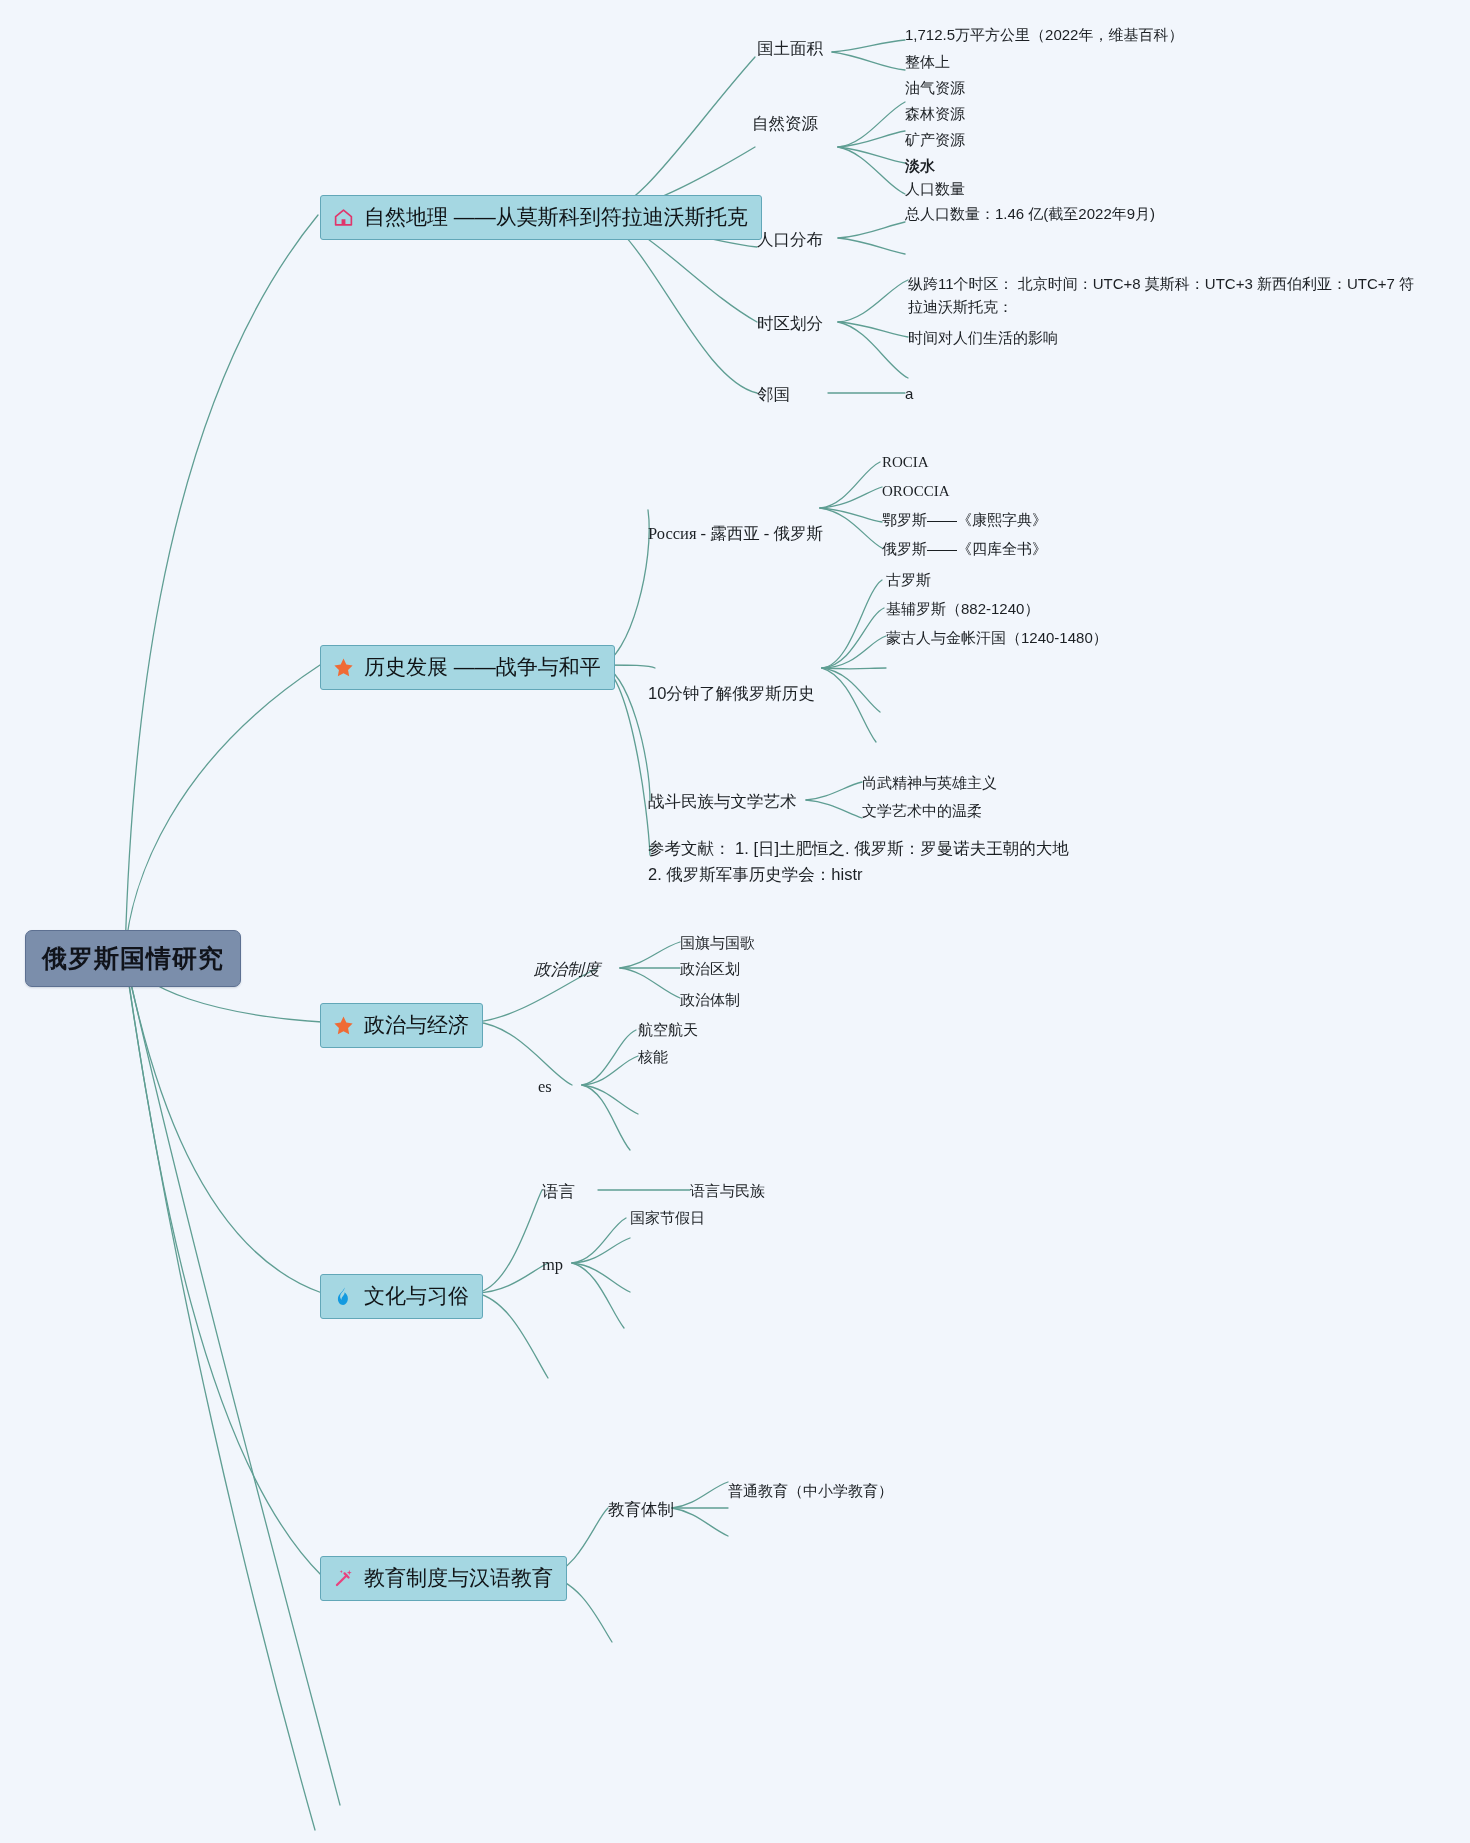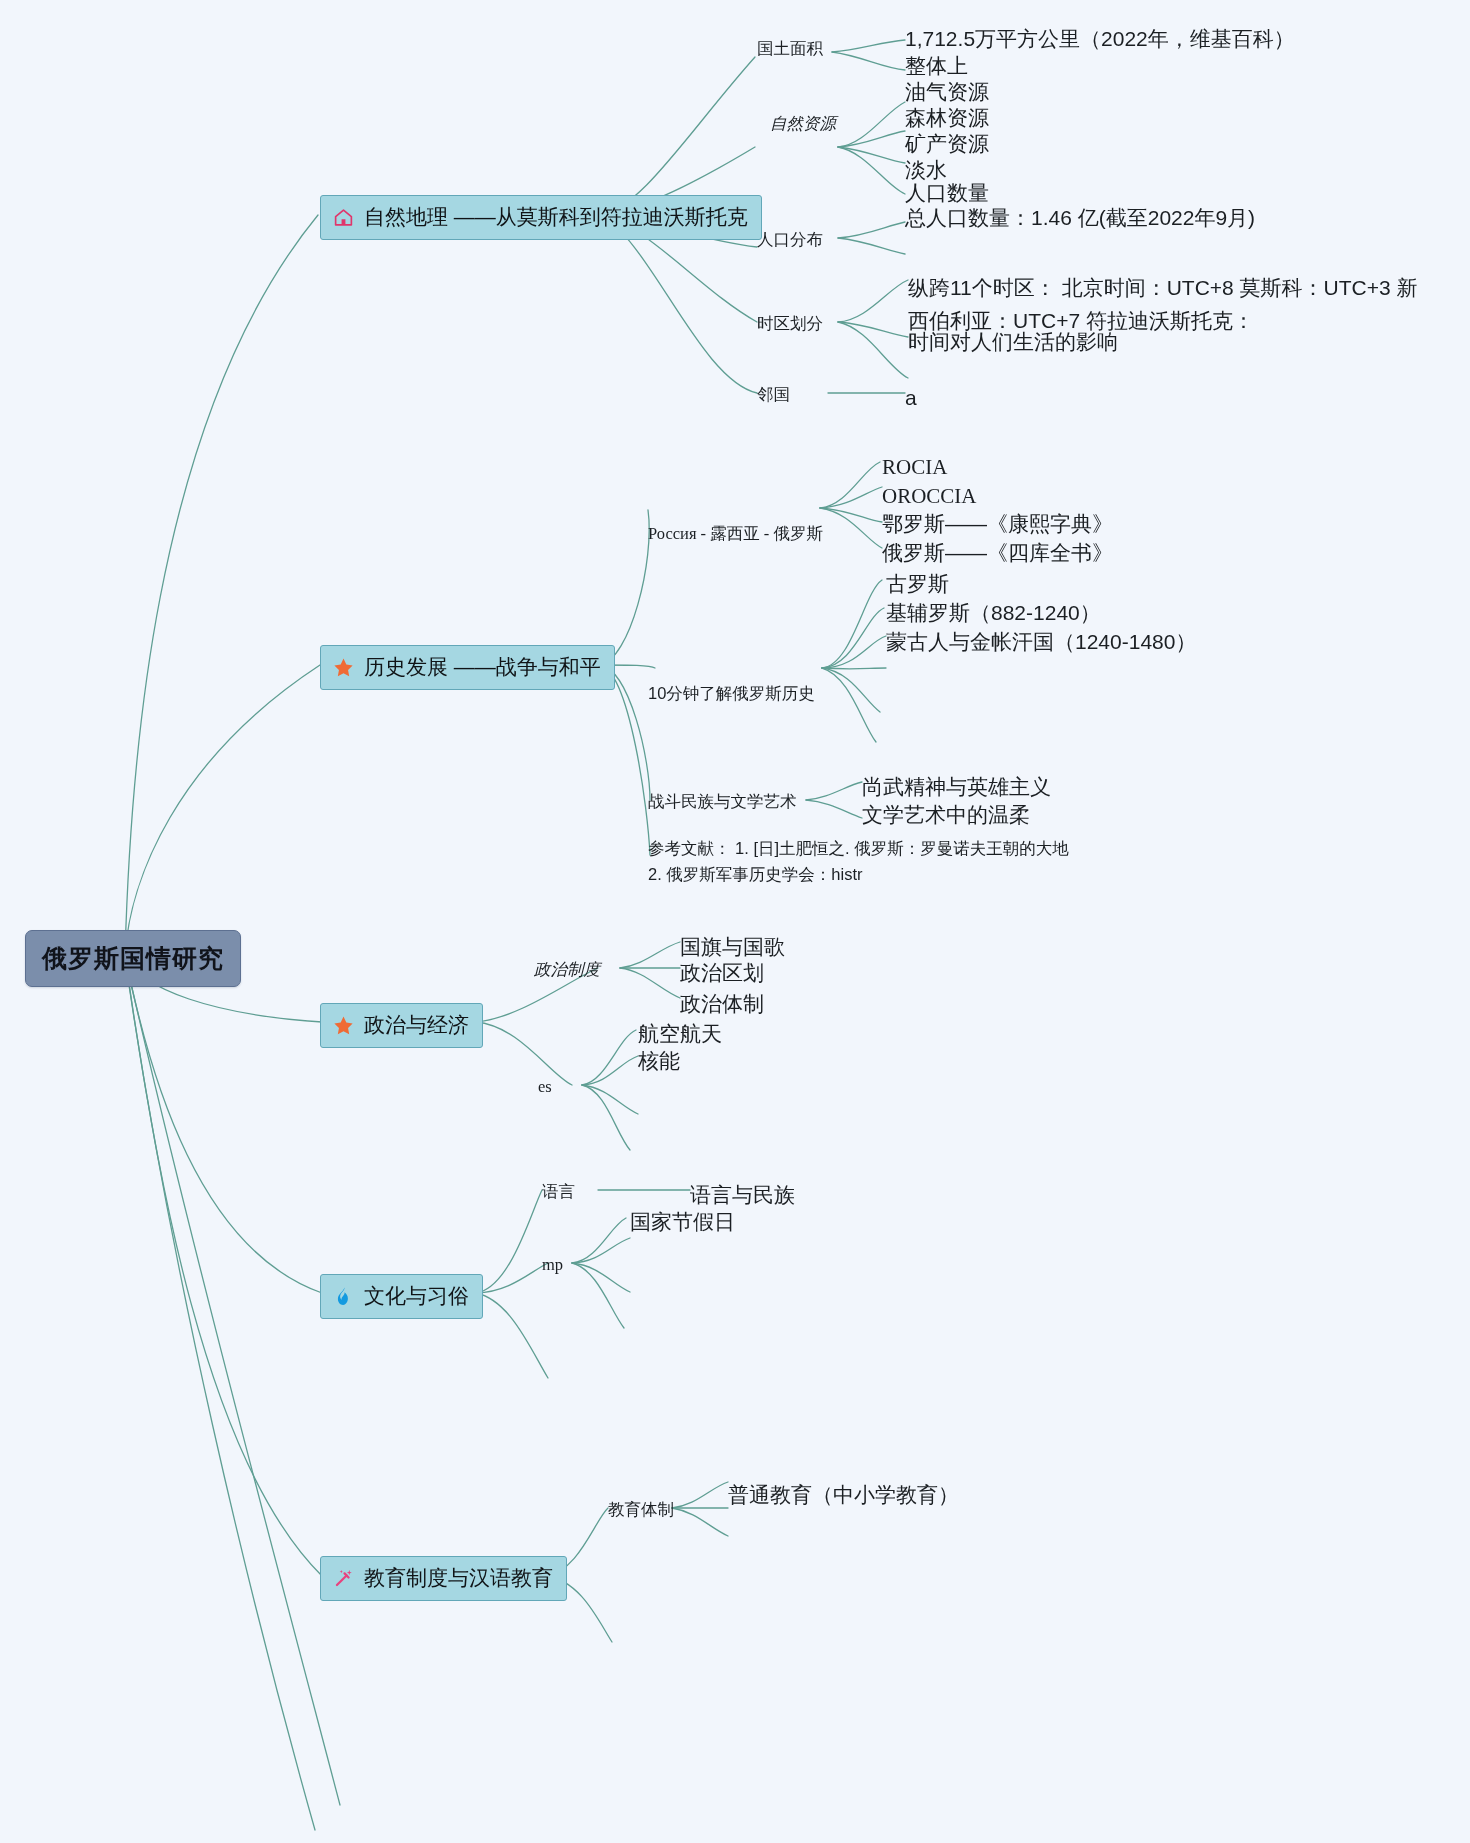--- a/index.html
+++ b/index.html
@@ -64,21 +64,21 @@
     flex: 0 0 auto;
   }
   .topic .tlabel { display: inline-block; }
 
   
   .leaf {
     color: #1b1f23;
     font-size: 16.5px;
   }
   .leaf.l2 { font-size: 16.5px; }
-  .leaf.l3 { font-size: 21px; }
+  .leaf.l3 { font-size: 15px; }
   .leaf.wrap {
     white-space: normal;
     line-height: 1.55;
   }
   .w-tz   { width: 512px; }
   .w-ref  { width: 430px; }
   .latin  { font-family: "Liberation Serif", "DejaVu Serif", serif; font-size: 17px; }
 </style>
 </head>
 <body>
@@ -181,25 +181,25 @@
     </span>
     <span class="tlabel">自然地理 ——从莫斯科到符拉迪沃斯托克</span>
   </div>
 
   <div class="node root" style="left:25px; top:930px;">俄罗斯国情研究</div>
 
   <div class="node leaf l2" style="left:757px; top:37px;">国土面积</div>
   <div class="node leaf l3" style="left:905px; top:24px;">1,712.5万平方公里（2022年，维基百科）</div>
   <div class="node leaf l3" style="left:905px; top:51px;">整体上</div>
 
-  <div class="node leaf l2" style="left:770px; top:112px;font-style:italic;">自然资源</div>
+  <div class="node leaf l2" style="left:752px; top:112px;">自然资源</div>
   <div class="node leaf l3" style="left:905px; top:77px;">油气资源</div>
   <div class="node leaf l3" style="left:905px; top:103px;">森林资源</div>
   <div class="node leaf l3" style="left:905px; top:129px;">矿产资源</div>
-  <div class="node leaf l3" style="left:905px; top:155px;">淡水</div>
+  <div class="node leaf l3" style="left:905px; top:155px;font-weight:bold;">淡水</div>
 
   <div class="node leaf l2" style="left:757px; top:228px;">人口分布</div>
   <div class="node leaf l3" style="left:905px; top:178px;">人口数量</div>
   <div class="node leaf l3" style="left:905px; top:203px;">总人口数量：1.46 亿(截至2022年9月)</div>
 
   <div class="node leaf l2" style="left:757px; top:312px;">时区划分</div>
   <div class="node leaf l3 wrap w-tz" style="left:908px; top:272px;">纵跨11个时区：  北京时间：UTC+8 莫斯科：UTC+3 新西伯利亚：UTC+7 符拉迪沃斯托克：</div>
   <div class="node leaf l3" style="left:908px; top:327px;">时间对人们生活的影响</div>
 
   <div class="node leaf l2" style="left:757px; top:383px;">邻国</div>

